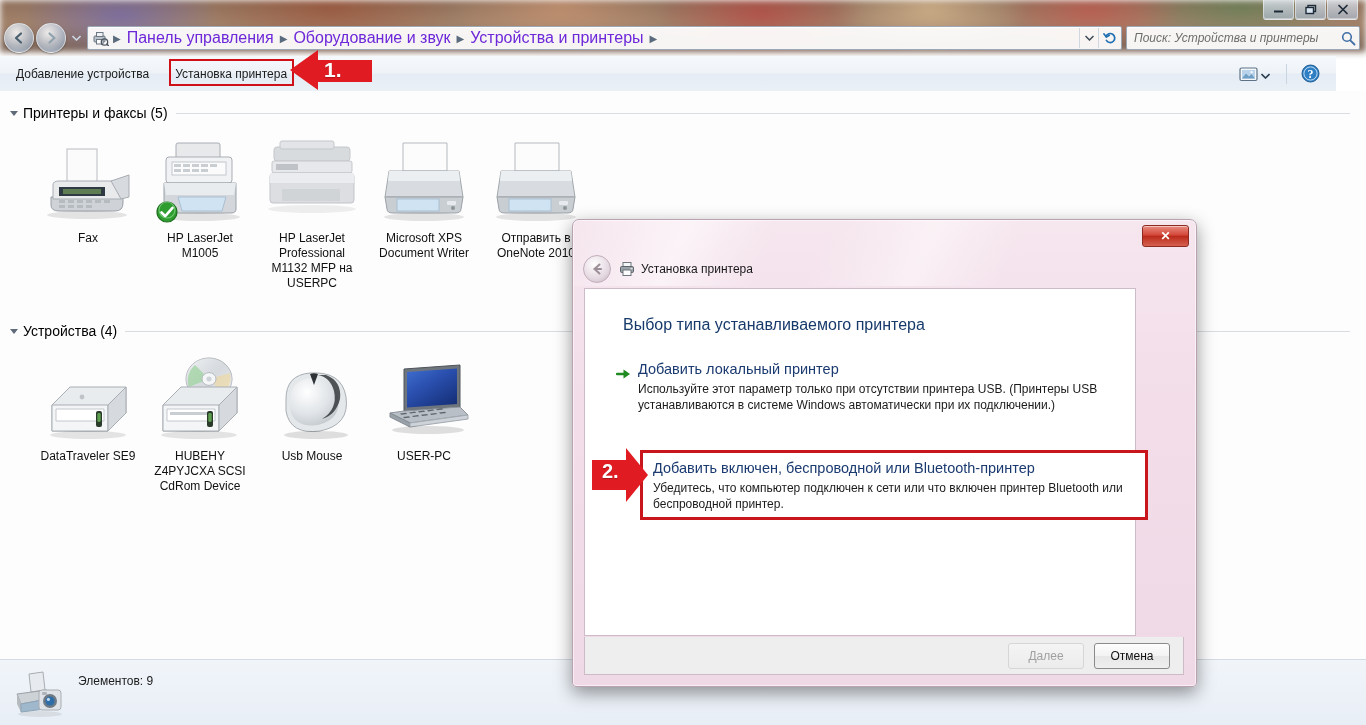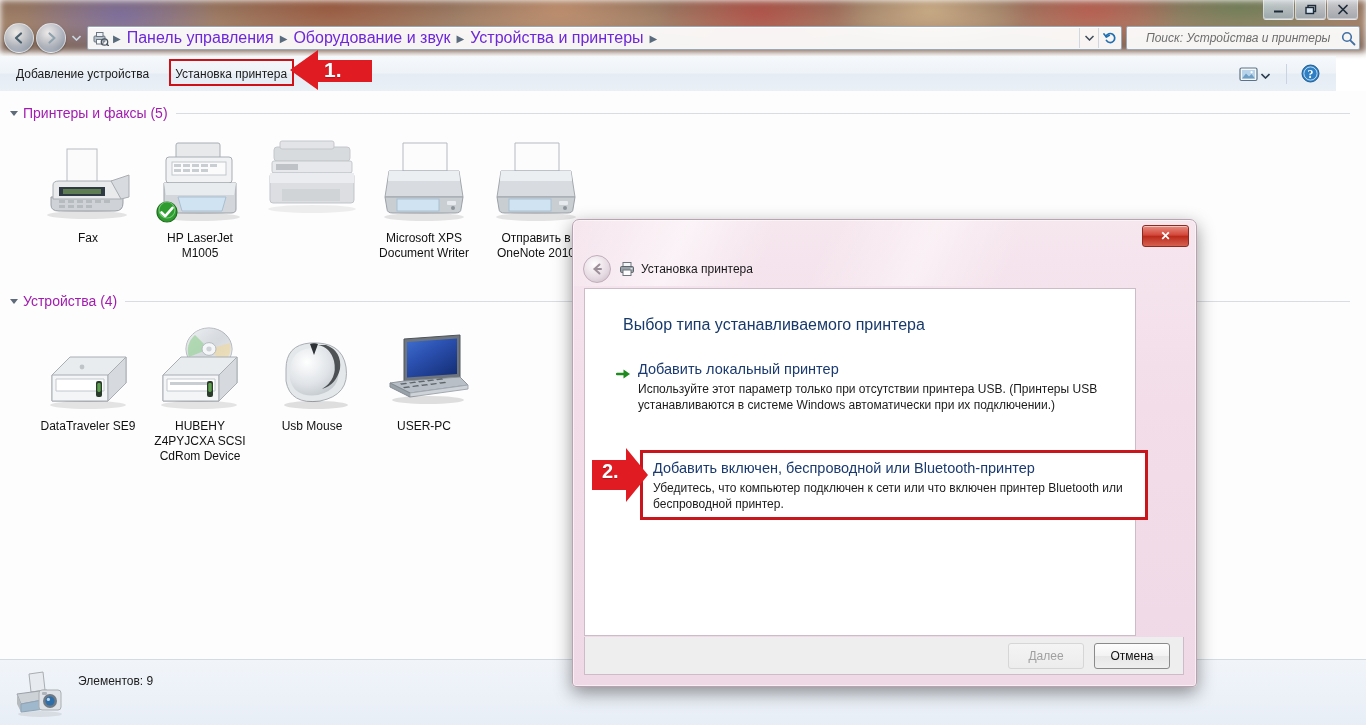--- a/index.html
+++ b/index.html
@@ -138,21 +138,21 @@
     border: 1px solid #9ba7b4;
     border-radius: 2px;
     display: flex; align-items: center;
     box-shadow: inset 0 1px 0 rgba(255,255,255,0.9);
   }
   .search-placeholder {
     flex: 1 1 auto;
     font-size: 12px;
     font-style: italic;
     color: #6d6d6d;
-    padding-left: 19px;
+    padding-left: 7px;
     white-space: nowrap; overflow: hidden;
   }
   .search-icon { width: 22px; display:flex; align-items:center; justify-content:center; }
 
   
   .toolbar {
     position: absolute;
     left: 0; top: 56px;
     width: 1336px; height: 35px;
     background: linear-gradient(180deg, #f6f9fc 0%, #eef3f8 48%, #e5ecf4 52%, #e9f0f6 100%);
@@ -213,21 +213,21 @@
     margin-top: 12px;
     height: 20px;
   }
   .group-tri {
     width: 12px; height: 12px;
     display: flex; align-items: center; justify-content: center;
     margin-right: 3px;
   }
   .group-label {
     font-size: 14px;
-    color: #a21caf;
+    color: #000000;
     white-space: nowrap;
     padding-right: 8px;
   }
   .group-rule {
     flex: 1 1 auto;
     height: 1px;
     background: #d9dde2;
   }
 
   .tiles {
@@ -636,20 +636,21 @@
             <rect x="12" y="8" width="76" height="14" rx="3" fill="#c3c7cb" stroke="#a2a7ac"></rect>
             <rect x="18" y="2" width="54" height="8" rx="2" fill="#d2d6da" stroke="#a2a7ac"></rect>
             <rect x="10" y="22" width="80" height="12" rx="2" fill="#d8dce0" stroke="#a2a7ac"></rect>
             <rect x="14" y="25" width="22" height="6" fill="#9aa0a6"></rect>
             <rect x="8" y="34" width="84" height="30" rx="3" fill="#c8ccd0" stroke="#9ba1a7"></rect>
             <rect x="8" y="34" width="84" height="10" fill="#dfe3e7"></rect>
             <rect x="20" y="50" width="58" height="12" fill="#b6bbc0"></rect>
             <ellipse cx="50" cy="70" rx="44" ry="4" fill="rgba(0,0,0,0.10)"></ellipse>
           </svg>
         </div>
+        <div class="tile-label">HP LaserJet Professional M1132 MFP на USERPC</div>
       </div>
 
       <div class="tile">
         <div class="tile-icon">
           <svg width="94" height="84" viewBox="0 0 94 84">
             <path d="M26 2 L70 2 L70 30 L26 30 Z" fill="#fcfcfd" stroke="#b5babf"></path>
             <path d="M12 30 L82 30 L86 56 L8 56 Z" fill="#d8dce0" stroke="#a2a8ae"></path>
             <path d="M12 30 L82 30 L83 40 L11 40 Z" fill="#eceff2"></path>
             <path d="M8 56 L86 56 L84 68 Q84 72 78 72 L16 72 Q10 72 10 68 Z" fill="#c9ced3" stroke="#9ba1a7"></path>
             <rect x="20" y="58" width="42" height="12" fill="#cfe3f2" stroke="#a9bfd2"></rect>

